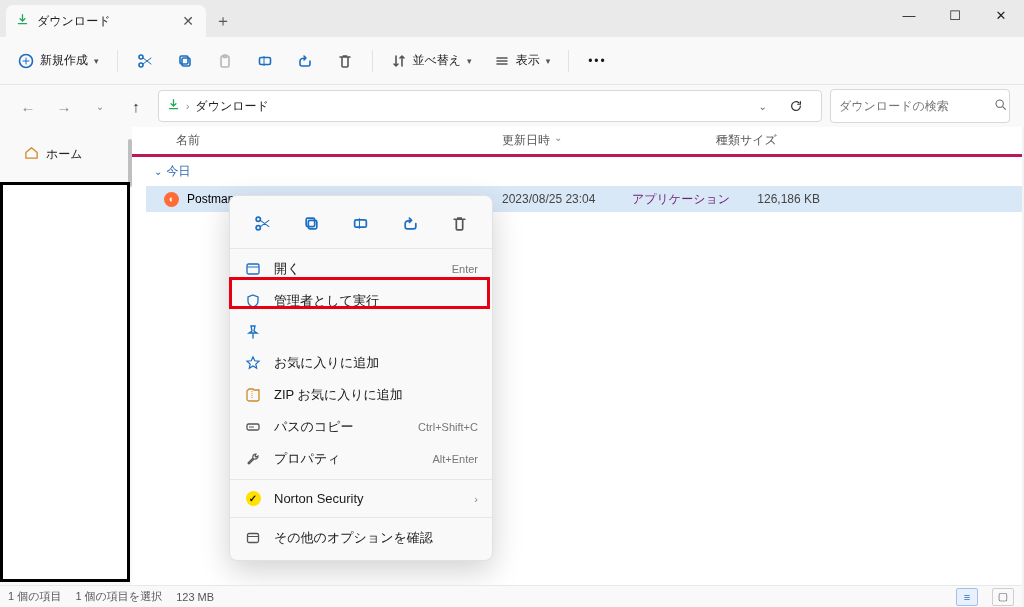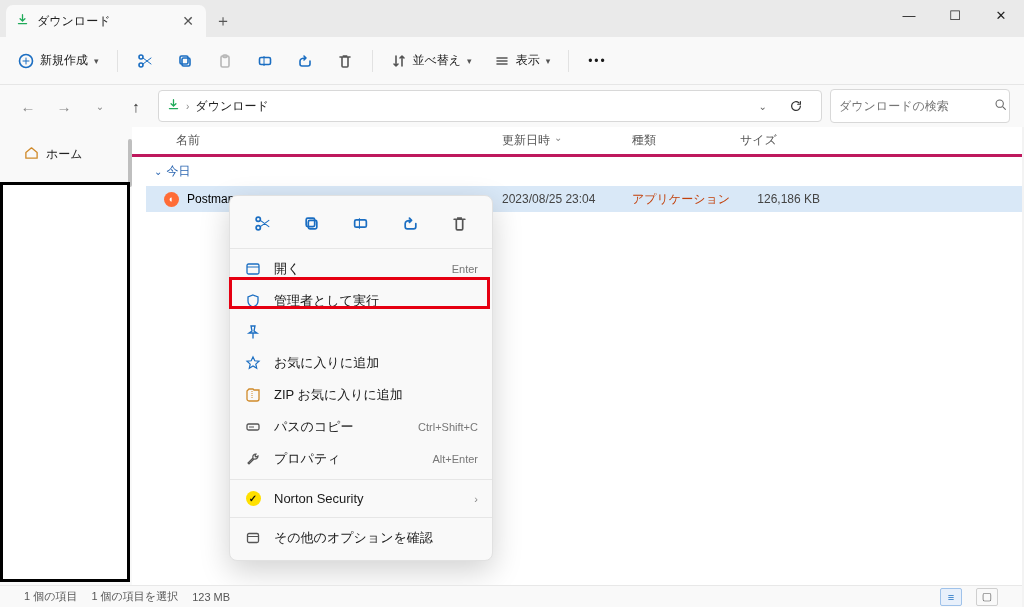--- a/index.html
+++ b/index.html
@@ -44,49 +44,49 @@
   .mainwrap { position: absolute; top: 127px; left: 0; right: 2px; bottom: 22px; display: flex; background: #fff; }
   .side { width: 132px; background: #f9f9f9; border-right: none; padding-top: 12px; position: relative; }
   .side-resize { position: absolute; right: 0; top: 12px; width: 4px; height: 48px; background: #bfbfbf; border-radius: 2px; }
   .side-item { display: flex; align-items: center; gap: 7px; padding: 6px 12px 6px 24px; font-size: 12px; color: #222; cursor: pointer; }
   .blackbox { position: absolute; left: 0; top: 55px; width: 130px; height: 400px; border: 3px solid #000; background: #fff; }
 
   .filearea { flex: 1; position: relative; }
   .cols { display: flex; align-items: center; height: 30px; border-bottom: 3px solid #be185d; font-size: 12px; color: #555; }
   .col-name { width: 370px; padding-left: 44px; display: flex; align-items: center; gap: 4px; }
   .col-date { width: 130px; display: flex; align-items: flex-start; gap: 4px; }
-  .col-type { width: 108px; }
+  .col-type { width: 108px; text-align: right; }
   .col-size { width: 72px; }
   .grouphdr { display: flex; align-items: center; gap: 4px; padding: 6px 0 6px 22px; font-size: 12px; color: #2b66b1; }
   .grouphdr .caret { font-size: 10px; }
   .filerow { display: flex; align-items: center; height: 26px; font-size: 12px; background: #d9e8f7; margin-left: 14px; }
   .filerow .cell-name { width: 356px; padding-left: 18px; display: flex; align-items: center; gap: 8px; }
   .filerow .cell-date { width: 130px; color: #444; }
-  .filerow .cell-type { width: 108px; color: #c2410c; }
+  .filerow .cell-type { width: 108px; color: #701a75; }
   .filerow .cell-size { width: 90px; color: #444; text-align: right; padding-right: 10px; }
   .app-ico { width: 15px; height: 15px; background: #ff6c37; border-radius: 50%; display: inline-flex; align-items: center; justify-content: center; color: #fff; font-size: 9px; }
 
   
   .ctxmenu { position: absolute; left: 229px; top: 195px; width: 264px; background: #f9f9f9; border: 1px solid #e1e1e1; border-radius: 8px; box-shadow: 0 10px 30px rgba(0,0,0,.18); padding: 6px 0; }
   .ctx-iconrow { display: flex; justify-content: space-around; padding: 6px 8px; }
   .ctx-iconrow .cbtn { width: 34px; height: 30px; display: flex; align-items: center; justify-content: center; border-radius: 4px; }
   .ctx-iconrow svg { width: 17px; height: 17px; }
   .ctx-sep { height: 1px; background: #e6e6e6; margin: 4px 0; }
   .ctx-item { display: flex; align-items: center; padding: 7px 14px; gap: 12px; font-size: 13px; color: #1a1a1a; cursor: pointer; }
   .ctx-item .ci-icon { width: 18px; display: flex; justify-content: center; }
   .ctx-item .ci-icon svg { width: 16px; height: 16px; }
   .ctx-item .ci-label { flex: 1; }
   .ctx-item .ci-accel { font-size: 11px; color: #777; }
   .ctx-item .ci-arrow { color: #888; font-size: 11px; }
   .ctx-highlight { position: absolute; left: 229px; top: 277px; width: 261px; height: 32px; border: 3px solid #e60012; pointer-events: none; }
 
   .norton-badge { width: 15px; height: 15px; border-radius: 50%; background: #ffe000; display: flex; align-items: center; justify-content: center; color: #111; font-size: 10px; font-weight: 700; }
 
   
-  .status { position: absolute; left: 0; right: 2px; bottom: 0; height: 22px; background: #f9f9f9; border-top: 1px solid #e8e8e8; display: flex; align-items: center; font-size: 11px; color: #555; padding: 0 24px; gap: 14px; }
+  .status { position: absolute; left: 0; right: 2px; bottom: 0; height: 22px; background: #f9f9f9; border-top: 1px solid #e8e8e8; display: flex; align-items: center; font-size: 11px; color: #555; padding: 0 8px; gap: 14px; }
   .status .spacer { flex: 1; }
   .status .viewbtn { width: 22px; height: 18px; border: 1px solid #cfcfcf; display: flex; align-items: center; justify-content: center; border-radius: 2px; font-size: 11px; }
   .status .viewbtn.active { background: #e8f0fb; border-color: #9fc2ea; color: #1b6ec2; }
 </style>
 </head>
 <body>
 
 <div class="titlebar">
   <div class="tab">
     <span class="tab-icon">

